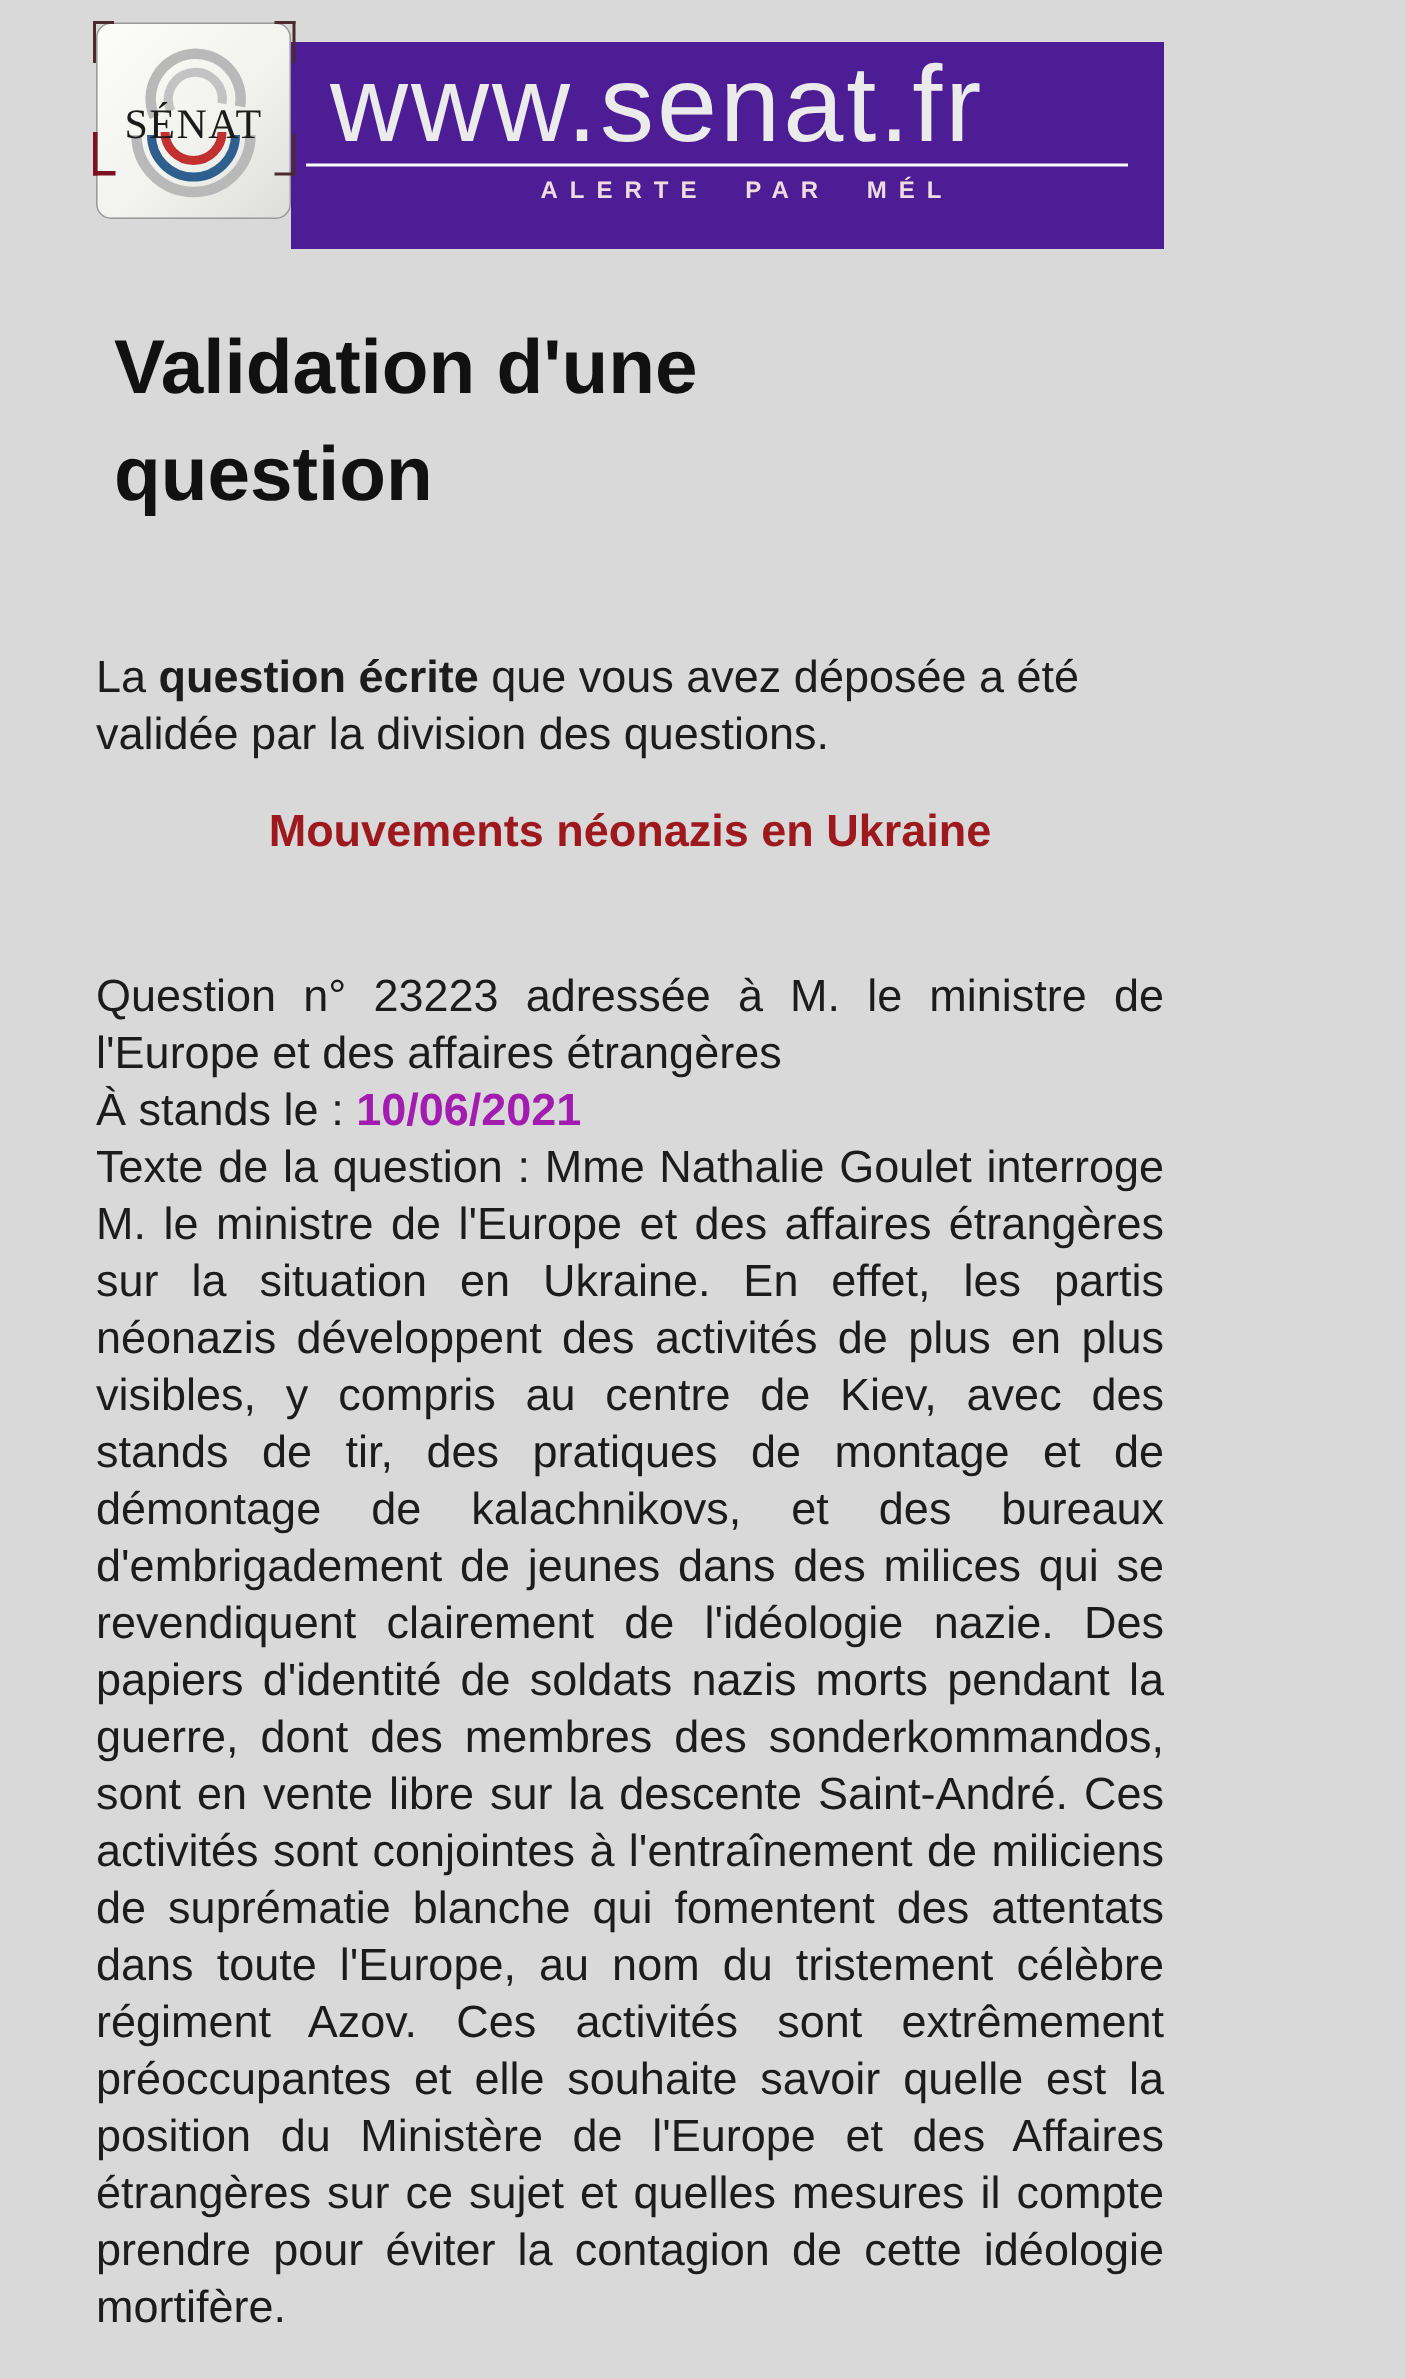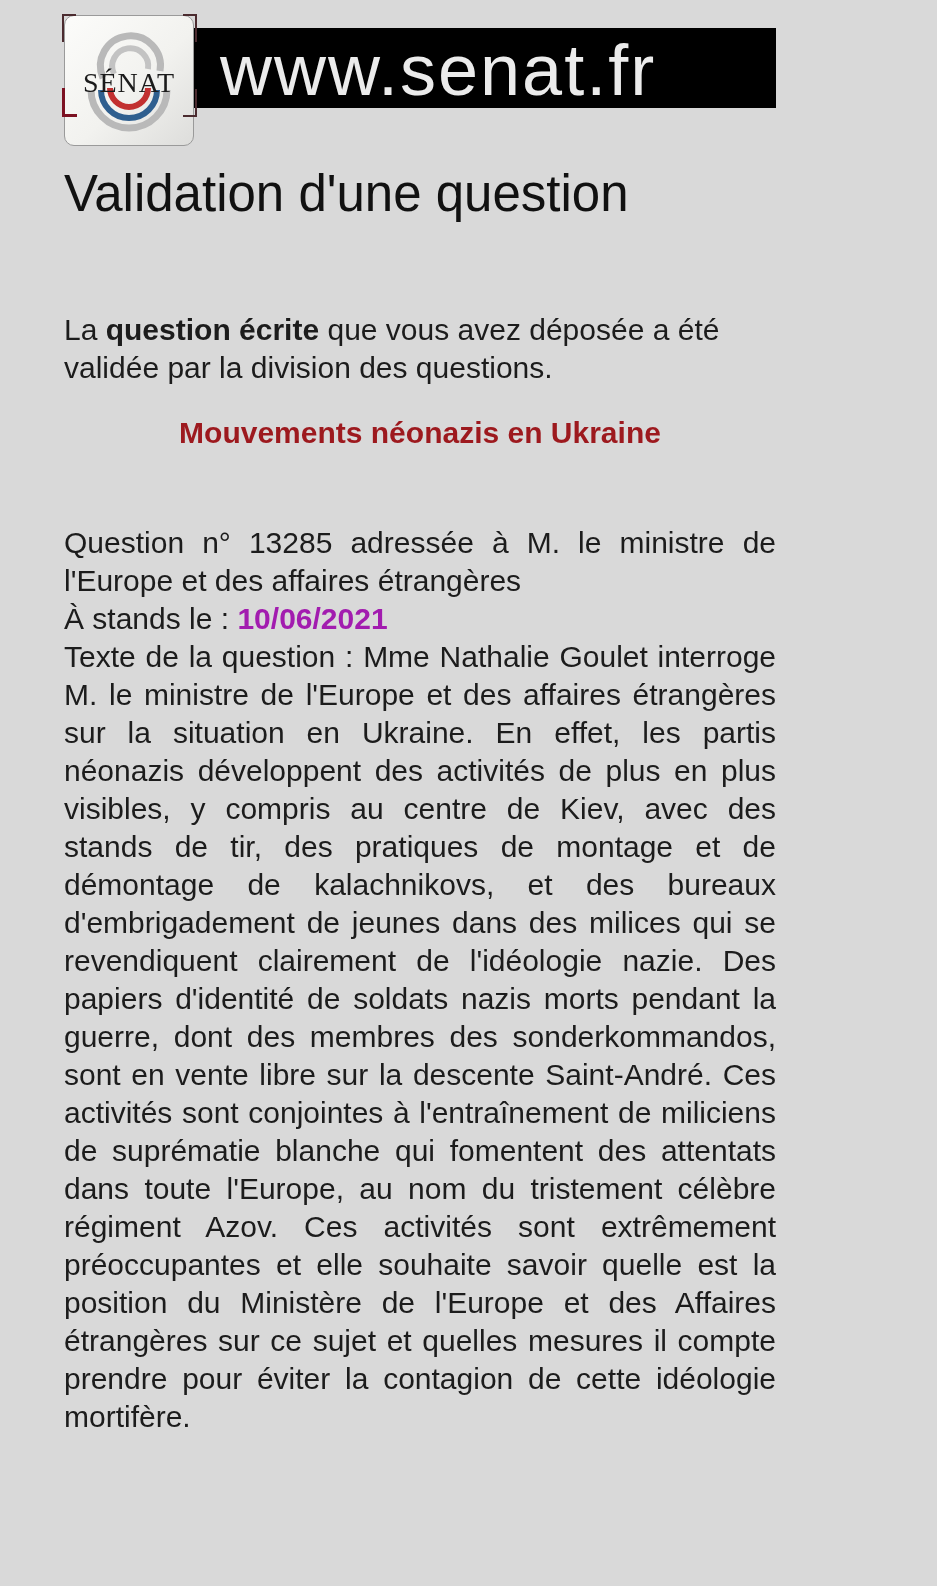--- a/index.html
+++ b/index.html
@@ -39,23 +39,23 @@
     overflow: hidden;
   }
   .cm { position: absolute; width: 12px; height: 26px; }
   .cm.tl { left: -2px; top: -1px; border-left: 2px solid #4b2b2f; border-top: 2px solid #4b2b2f; }
   .cm.tr { right: -3px; top: -1px; border-right: 2px solid #4b2b2f; border-top: 2px solid #4b2b2f; }
   .cm.bl { left: -2px; bottom: -2px; border-left: 3px solid #7c1122; border-bottom: 3px solid #7c1122; }
   .cm.br { right: -3px; bottom: -2px; border-right: 2px solid #4b2b2f; border-bottom: 2px solid #4b2b2f; }
 
   .banner {
     margin-top: 13px;
-    height: 80px;
+    height: 138px;
     flex: 1 1 auto;
-    background: #000000;
+    background: #4c1d95;
     padding-left: 26px;
     box-sizing: border-box;
     overflow: hidden;
   }
   .banner-url {
     margin-top: 6px;
     font-size: 72px;
     line-height: 72px;
     letter-spacing: 2px;
     color: #ebebeb;
@@ -74,25 +74,25 @@
     font-weight: bold;
     letter-spacing: 8px;
     word-spacing: 12px;
     color: #f0dbe0;
     white-space: nowrap;
     text-align: center;
   }
 
   
   h1.page-title {
-    margin: 43px 0 0 0;
+    margin: 43px 0 0 12px;
     max-width: 600px;
     font-size: 51px;
     line-height: 71px;
-    font-weight: normal;
+    font-weight: bold;
     color: #111111;
     letter-spacing: 0;
   }
   p.intro {
     margin: 82px 0 0 0;
     font-size: 30px;
     line-height: 38px;
   }
   p.intro b { font-weight: bold; }
   h2.subject {
@@ -145,19 +145,19 @@
       <div class="banner-tagline">ALERTE PAR MÉL</div>
     </div>
   </div>
 
   <h1 class="page-title">Validation d'une question</h1>
 
   <p class="intro"><span>La </span><b>question écrite</b><span> que vous avez déposée a été validée par la division des questions.</span></p>
 
   <h2 class="subject">Mouvements néonazis en Ukraine</h2>
 
-  <p class="question"><span>Question n° 13285 adressée à M. le ministre de l'Europe et des affaires étrangères</span><br>
+  <p class="question"><span>Question n° 23223 adressée à M. le ministre de l'Europe et des affaires étrangères</span><br>
     <span>À stands le :</span>
     <span class="link-date">10/06/2021</span><br>
     <span>Texte de la question :</span>
     <span>Mme Nathalie Goulet interroge M. le ministre de l'Europe et des affaires étrangères sur la situation en Ukraine. En effet, les partis néonazis développent des activités de plus en plus visibles, y compris au centre de Kiev, avec des stands de tir, des pratiques de montage et de démontage de kalachnikovs, et des bureaux d'embrigadement de jeunes dans des milices qui se revendiquent clairement de l'idéologie nazie. Des papiers d'identité de soldats nazis morts pendant la guerre, dont des membres des sonderkommandos, sont en vente libre sur la descente Saint-André. Ces activités sont conjointes à l'entraînement de miliciens de suprématie blanche qui fomentent des attentats dans toute l'Europe, au nom du tristement célèbre régiment Azov. Ces activités sont extrêmement préoccupantes et elle souhaite savoir quelle est la position du Ministère de l'Europe et des Affaires étrangères sur ce sujet et quelles mesures il compte prendre pour éviter la contagion de cette idéologie mortifère.</span></p>
 
 </div>
 
 </body></html>

